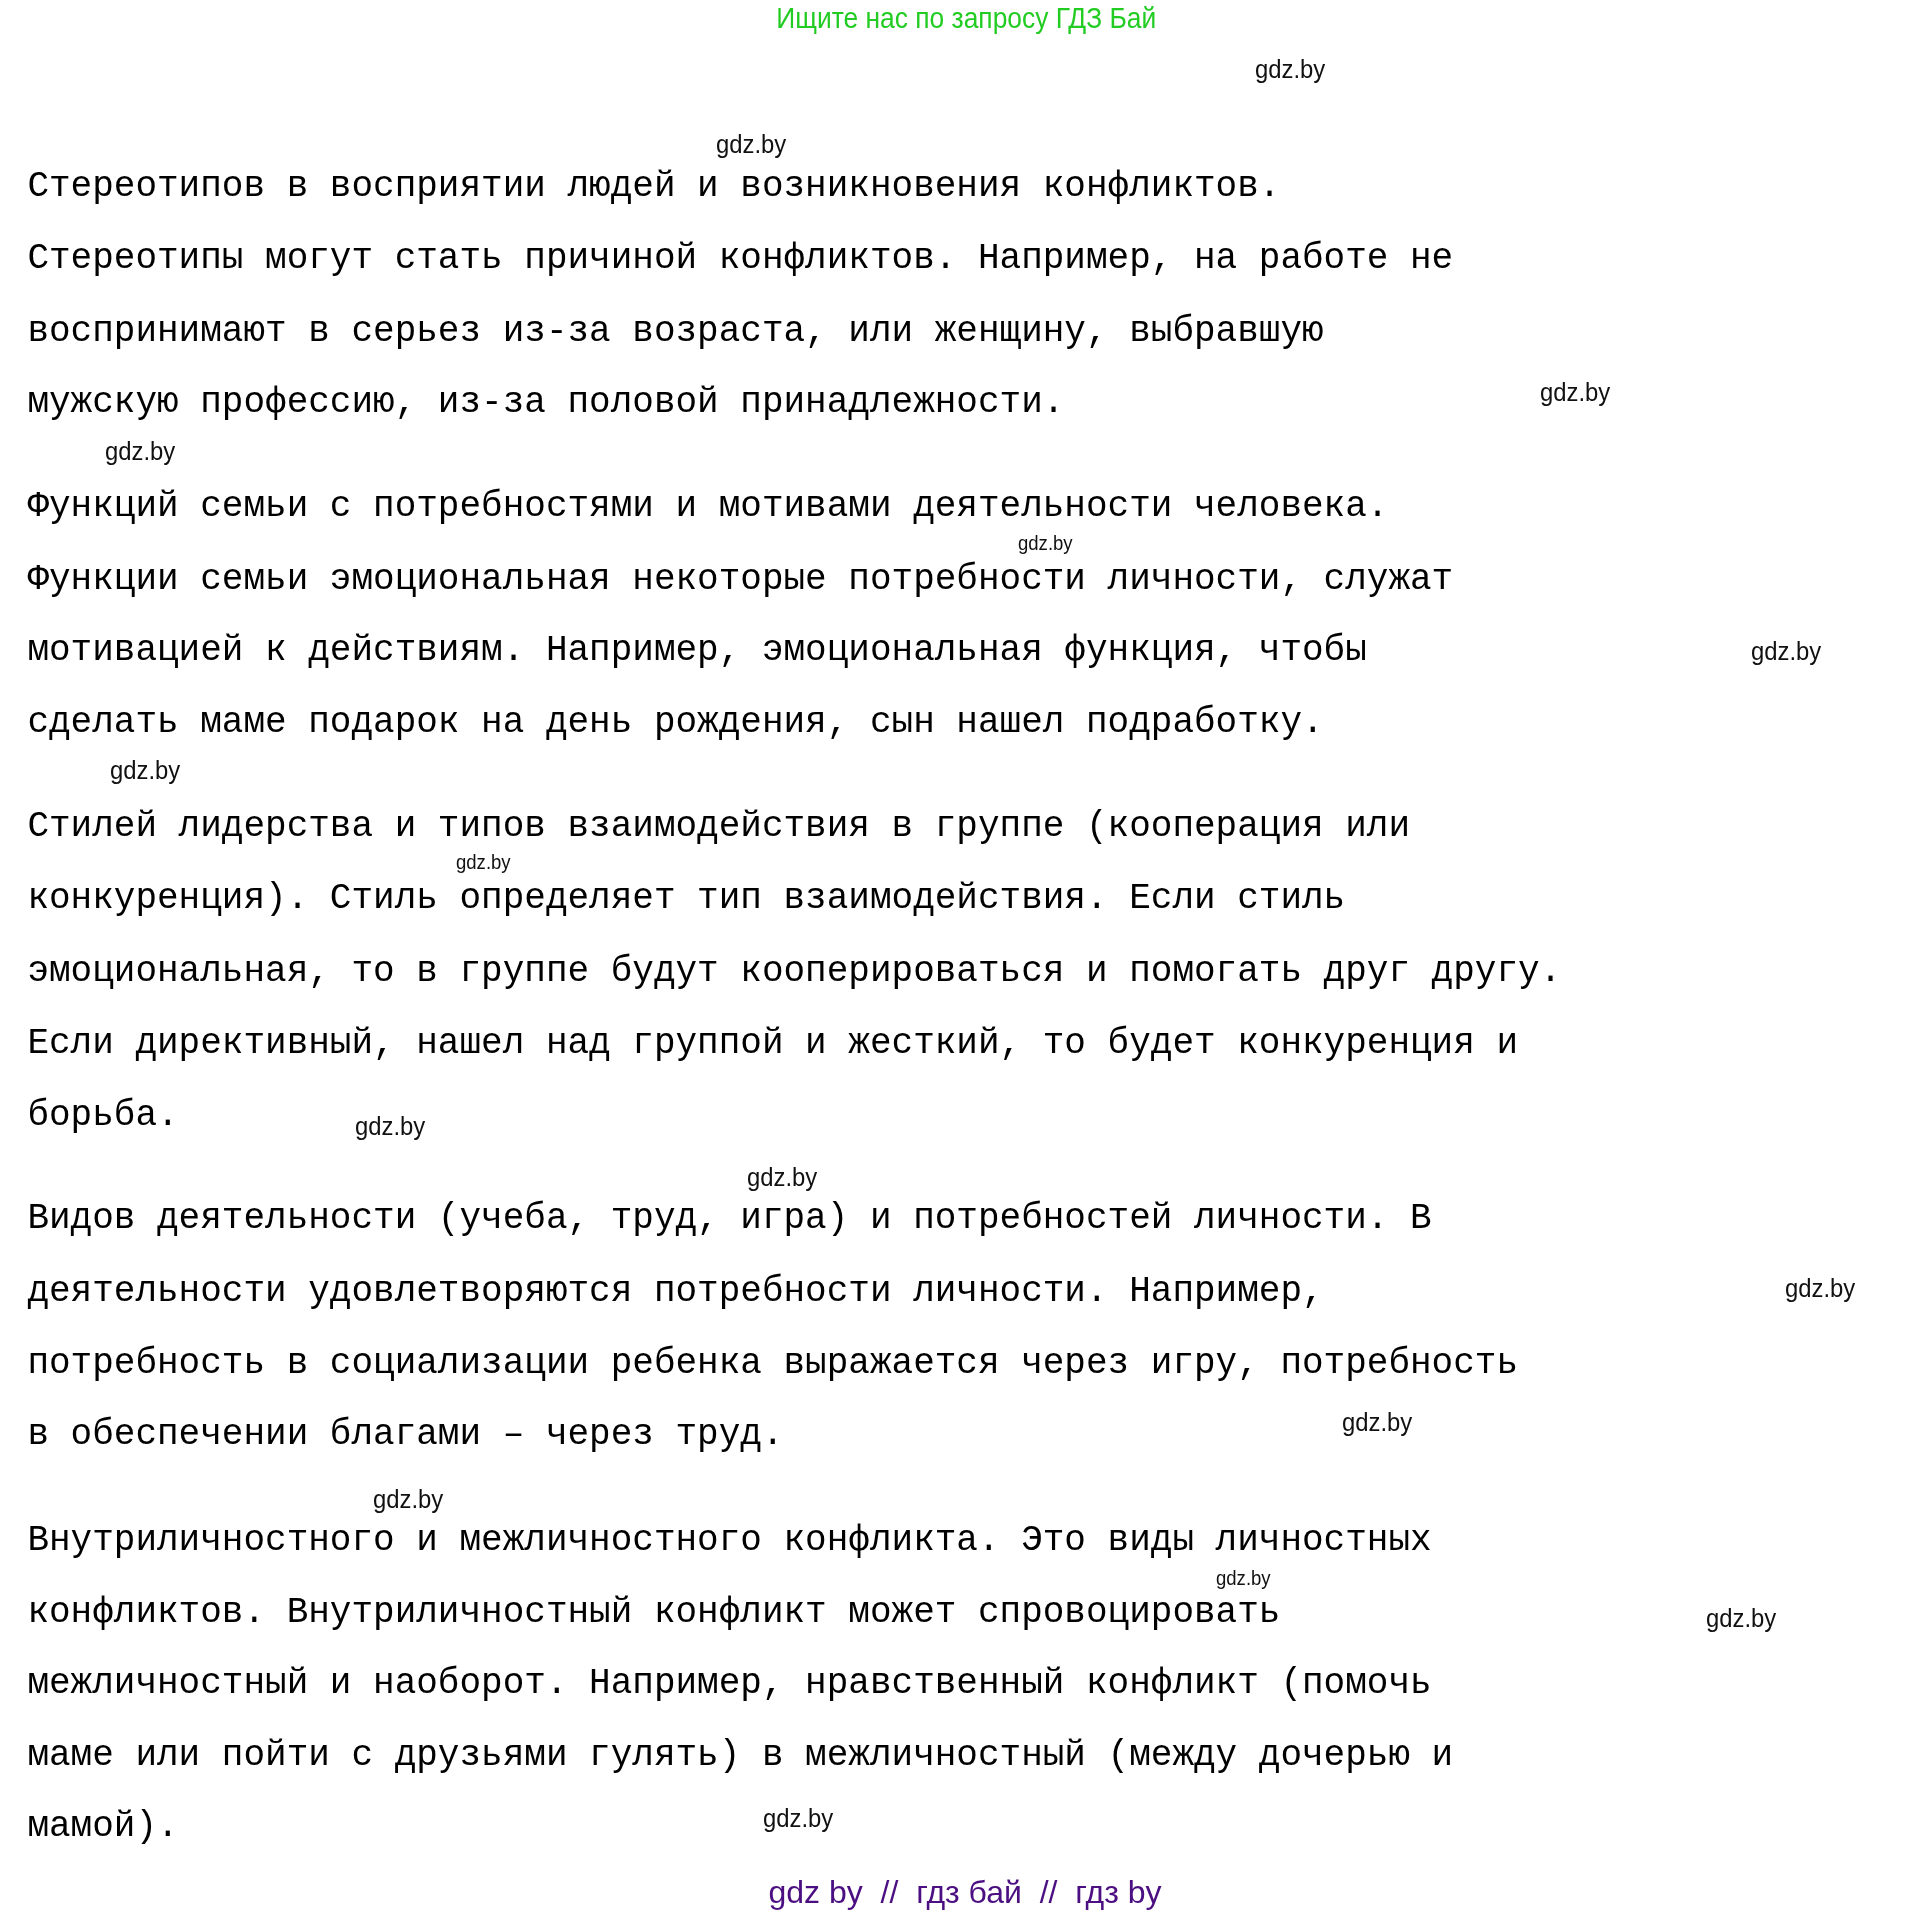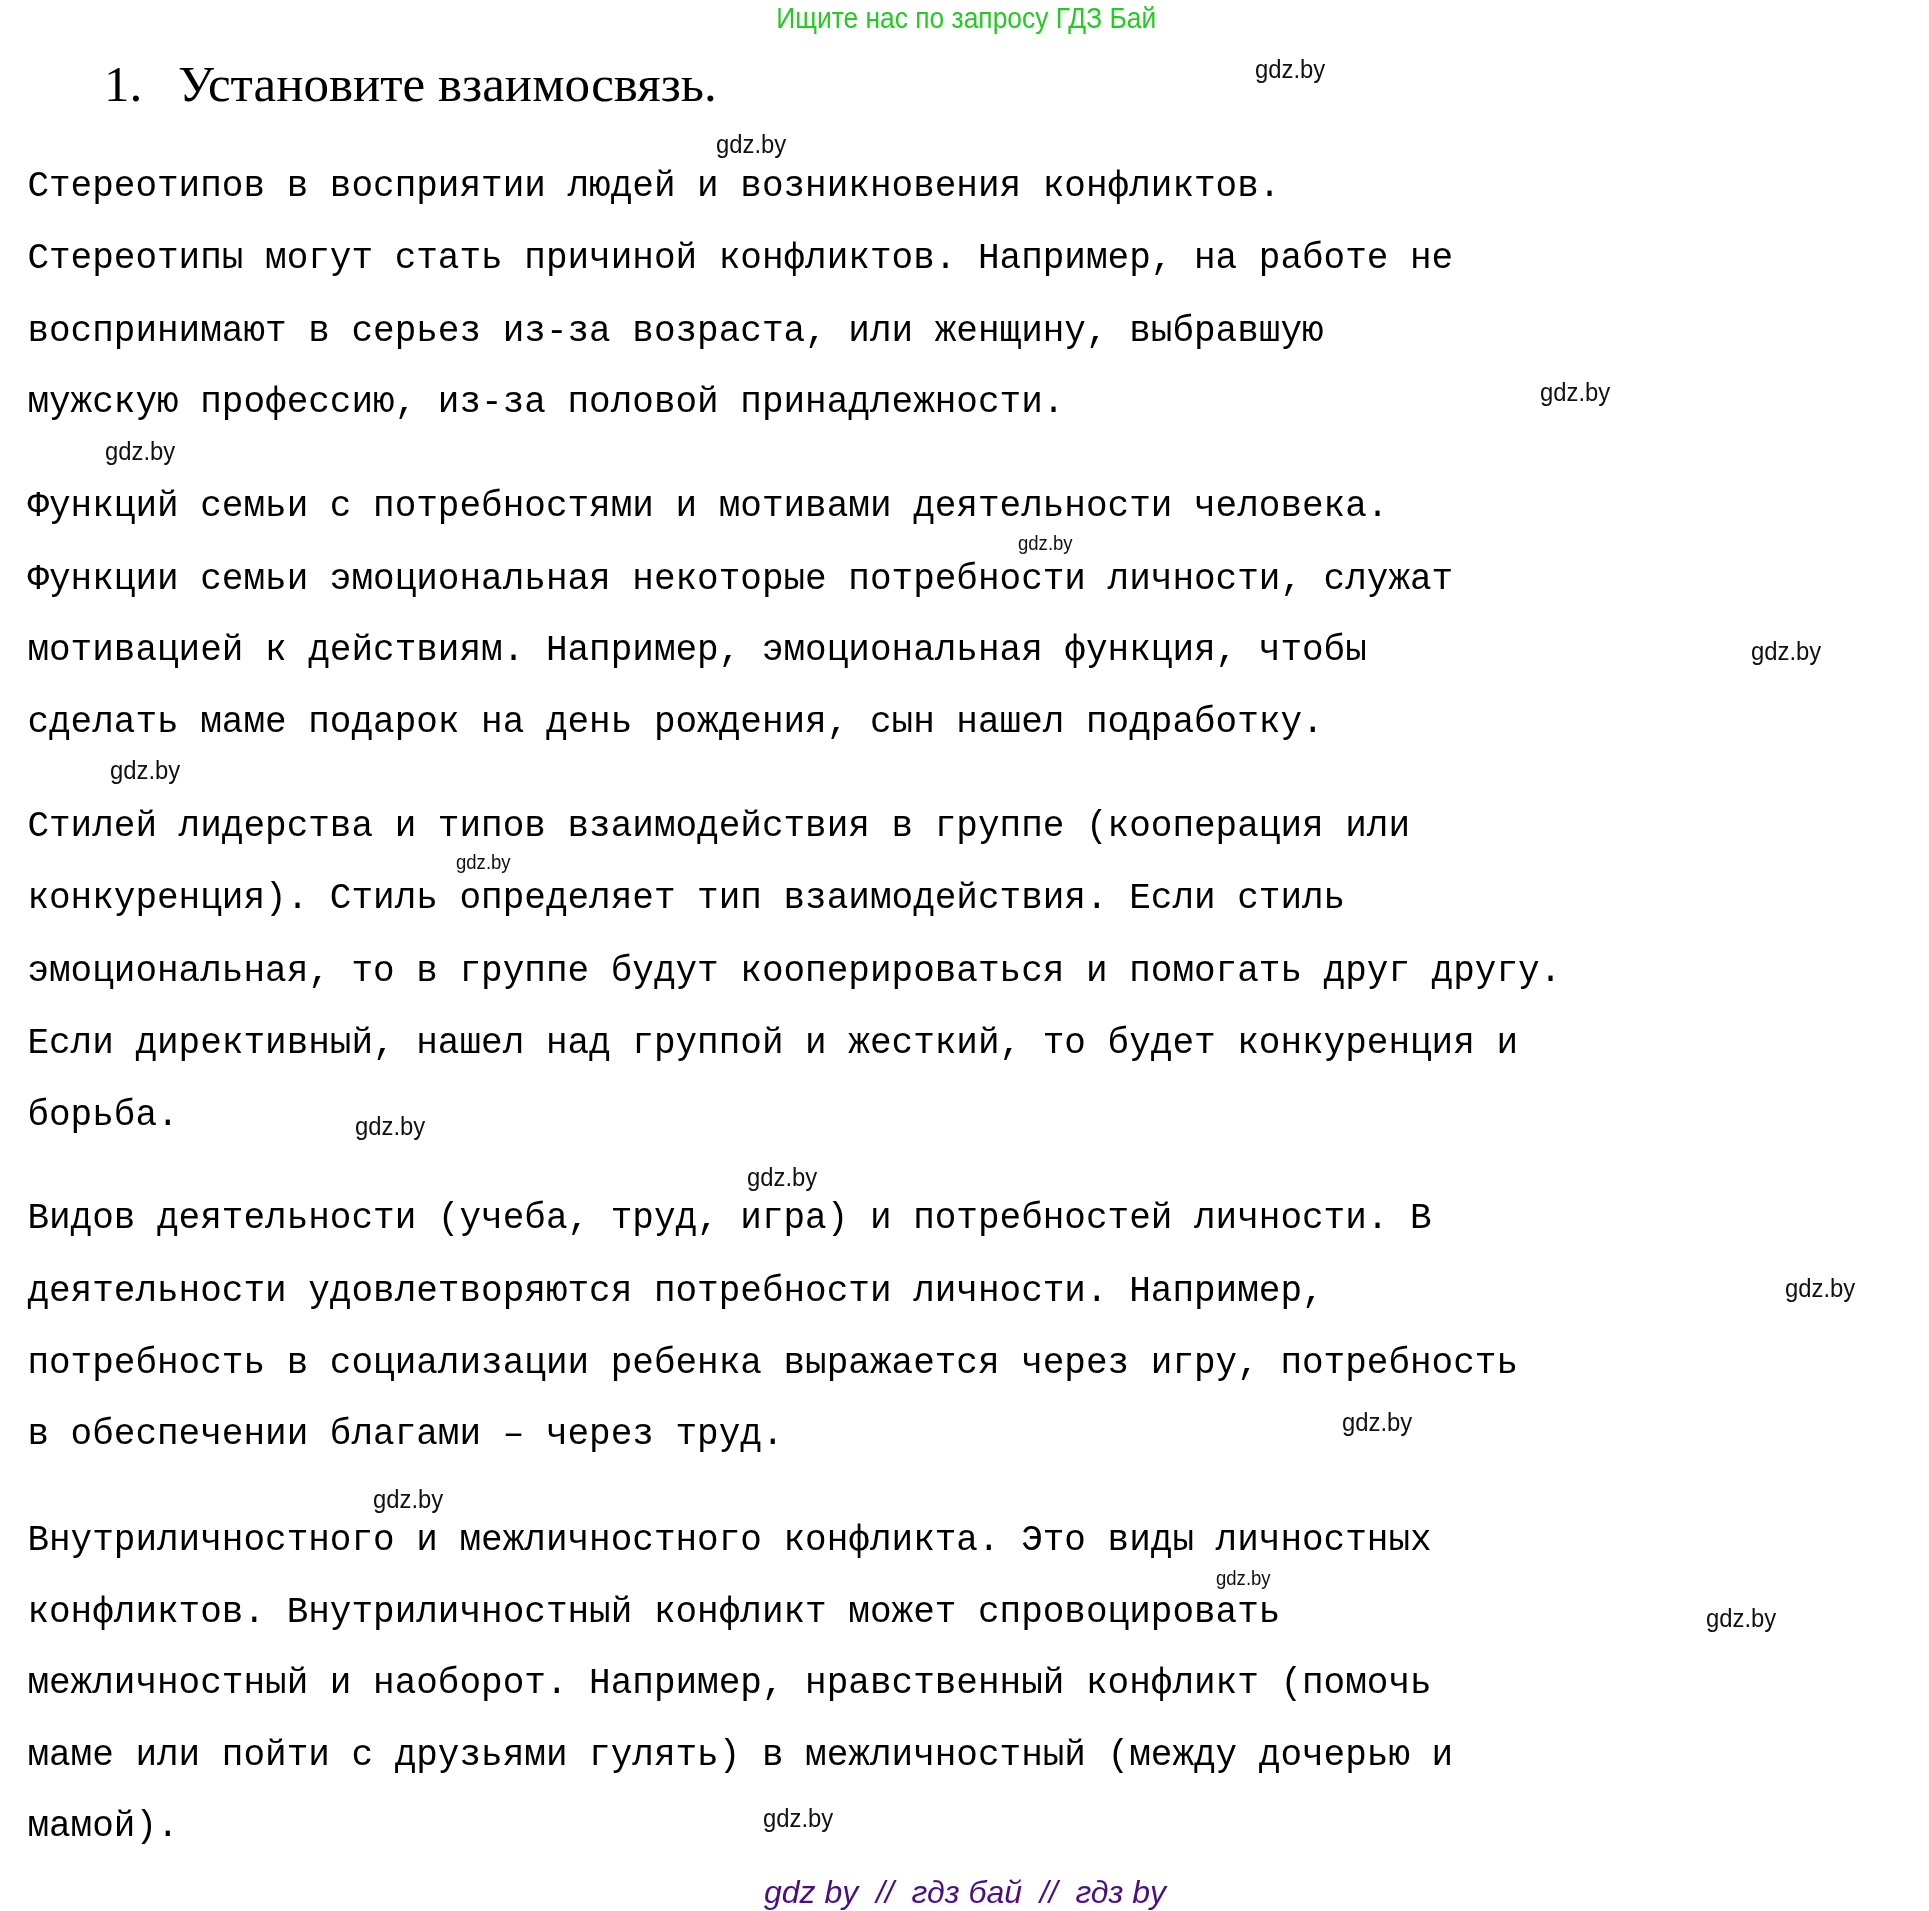--- a/index.html
+++ b/index.html
@@ -26,33 +26,29 @@
     position: absolute; font-family: "Liberation Sans", sans-serif; color: #111;
     font-size: 26.5px; line-height: 29px; white-space: nowrap;
     transform: scaleX(0.9); transform-origin: 0 0;
   }
   .wm.small { font-size: 20.6px; line-height: 23.5px; }
   .footer {
     position: absolute; left: 0; width: 1930px; top: 1874px; height: 37px;
     text-align: center; font-family: "Liberation Sans", sans-serif;
     font-size: 32px; line-height: 37px; color: #4b0f82;
     white-space: pre;
-    font-style: italic;
   }
 </style>
 </head>
 <body>
 
 <div class="page">
 
   <div class="header">Ищите нас по запросу ГДЗ Бай</div>
 
-  <div class="title">
-    <span class="num">1.</span><span>Установите взаимосвязь.</span>
-  </div>
 
   <div>
     <div class="line" style="top:152px">Стереотипов в восприятии людей и возникновения конфликтов.</div>
     <div class="line" style="top:224px">Стереотипы могут стать причиной конфликтов. Например, на работе не</div>
     <div class="line" style="top:297px">воспринимают в серьез из-за возраста, или женщину, выбравшую</div>
     <div class="line" style="top:368px">мужскую профессию, из-за половой принадлежности.</div>
   </div>
 
   <div>
     <div class="line" style="top:472px">Функций семьи с потребностями и мотивами деятельности человека.</div>

